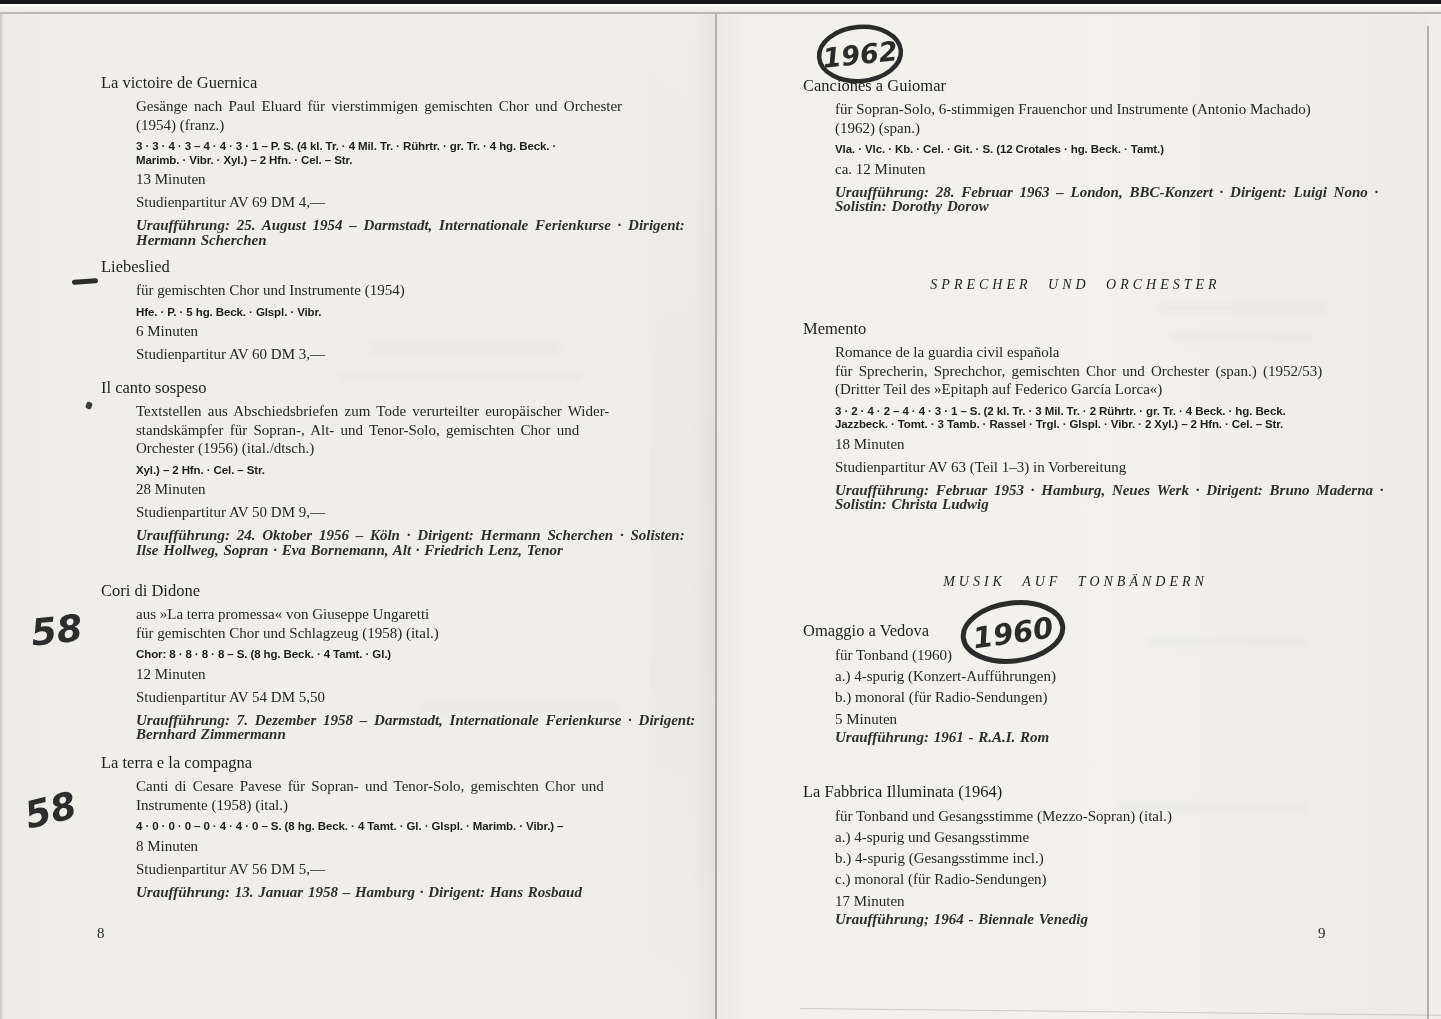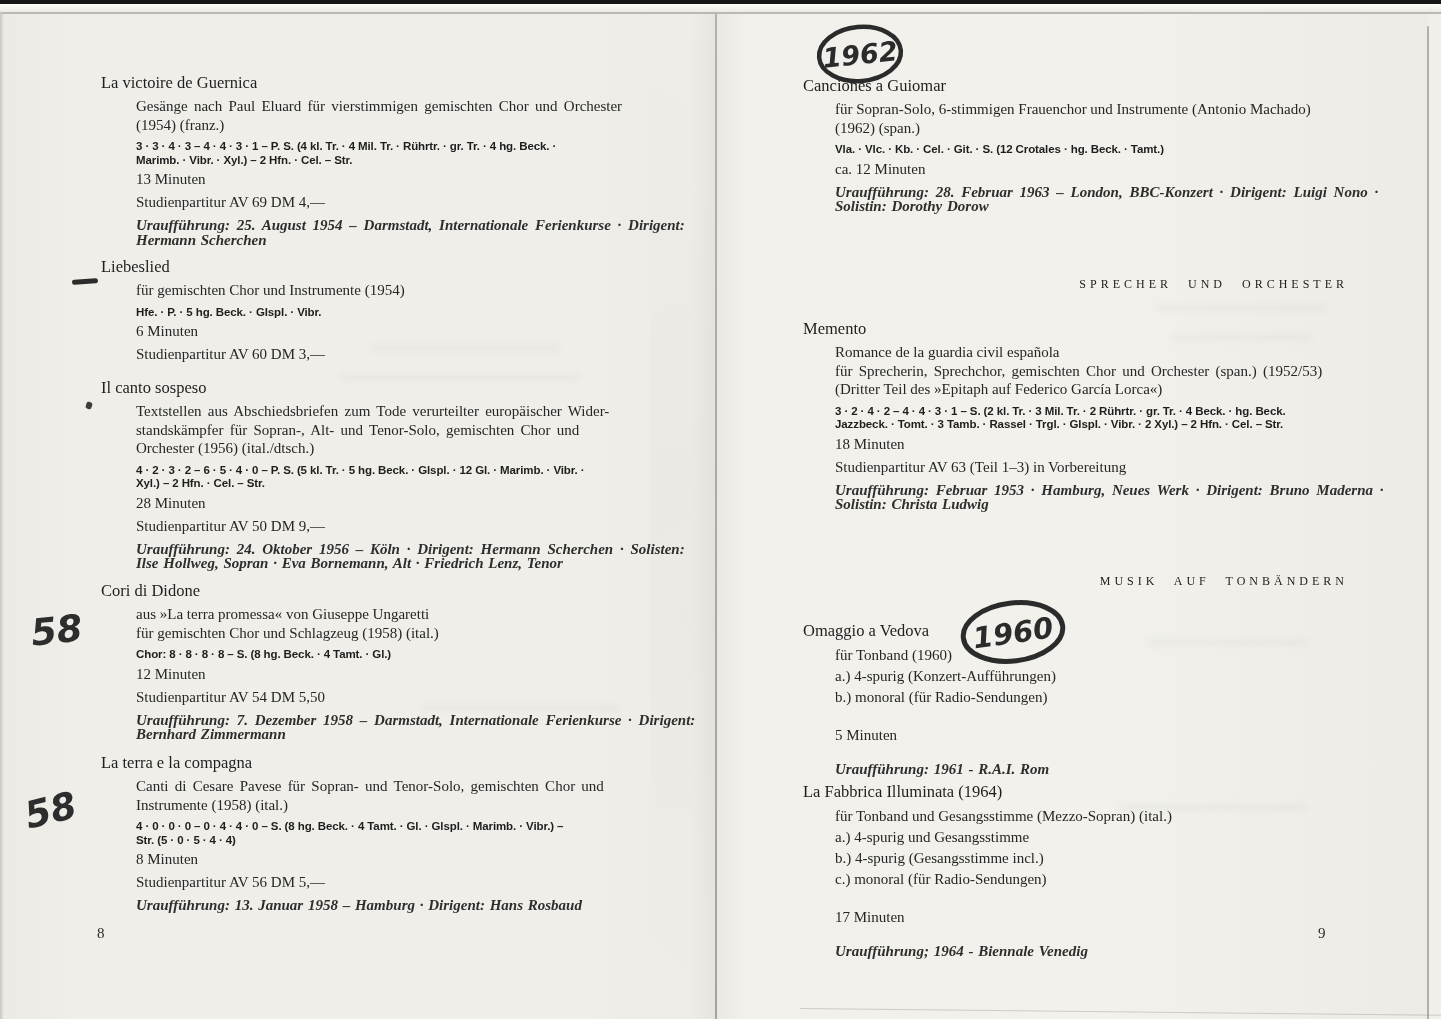--- a/index.html
+++ b/index.html
@@ -36,23 +36,23 @@
   .desc{font-size:15px;line-height:18.5px;white-space:nowrap;}
   .wide{word-spacing:2.5px;}
   .notation{font-family:"Liberation Sans","DejaVu Sans",sans-serif;font-weight:bold;font-size:11.5px;line-height:13.5px;letter-spacing:-0.1px;margin-top:6px;white-space:nowrap;color:#1e1e1e;}
   .notation+.notation{margin-top:0;}
   .duration{font-size:15px;line-height:19px;margin-top:3px;}
   .score{font-size:15px;line-height:19px;margin-top:4px;}
   .premiere{font-size:15px;line-height:12.5px;font-style:italic;font-weight:600;margin-top:7px;white-space:nowrap;word-spacing:1px;color:#2e2e2e;}
   .premiere+.premiere{margin-top:2px;}
   .pwide{word-spacing:3px;}
   .opt{font-size:15px;line-height:21px;white-space:nowrap;}
-  .tight{margin-top:18px;}
-
-  .section-heading{position:absolute;left:86px;width:545px;text-align:right;font-size:12px;letter-spacing:4px;word-spacing:9px;color:#222;}
+  .tight{margin-top:2px;}
+
+  .section-heading{position:absolute;left:86px;width:545px;text-align:center;font-size:14px;letter-spacing:4px;word-spacing:9px;color:#222;font-style:italic;}
 
   .pagenum{position:absolute;font-size:15px;color:#2a2a2a;}
 
   .hand{font-family:"DejaVu Sans",sans-serif;font-style:italic;font-weight:bold;color:#2d2d2d;}
   .margin-note{position:absolute;font-size:37px;line-height:38px;}
   .mn1{left:31px;top:598px;transform:rotate(-6deg);}
   .mn2{left:25px;top:778px;transform:rotate(-14deg);}
   .hand-dash{position:absolute;left:72px;top:265px;width:26px;height:5px;background:#2c2c2c;border-radius:3px;transform:rotate(-4deg);}
   .hand-dot{position:absolute;left:86px;top:388px;width:6px;height:7px;background:#3d3d3d;border-radius:2px;transform:rotate(18deg);}
   .circle-year{position:absolute;}
@@ -83,21 +83,20 @@
       <div class="notation ind">Hfe. · P. · 5 hg. Beck. · Glspl. · Vibr.</div>
       <div class="duration ind">6 Minuten</div>
       <div class="score ind">Studienpartitur AV 60 DM 3,—</div>
     </div>
 
     <div class="work" style="top:363px">
       <div class="title">Il canto sospeso</div>
       <div class="desc ind wide">Textstellen aus Abschiedsbriefen zum Tode verurteilter europäischer Wider-</div>
       <div class="desc ind wide">standskämpfer für Sopran-, Alt- und Tenor-Solo, gemischten Chor und</div>
       <div class="desc ind">Orchester (1956) (ital./dtsch.)</div>
-      <div class="notation ind">4 · 2 · 3 · 2 – 6 · 5 · 4 · 0 – P. S. (5 kl. Tr. · 5 hg. Beck. · Glspl. · 12 Gl. · Marimb. · Vibr. ·</div>
       <div class="notation ind">Xyl.) – 2 Hfn. · Cel. – Str.</div>
       <div class="duration ind">28 Minuten</div>
       <div class="score ind">Studienpartitur AV 50 DM 9,—</div>
       <div class="premiere ind pwide">Uraufführung: 24. Oktober 1956 – Köln · Dirigent: Hermann Scherchen · Solisten:</div>
       <div class="premiere ind">Ilse Hollweg, Sopran · Eva Bornemann, Alt · Friedrich Lenz, Tenor</div>
     </div>
 
     <div class="work" style="top:566px">
       <div class="title">Cori di Didone</div>
       <div class="desc ind">aus »La terra promessa« von Giuseppe Ungaretti</div>
@@ -107,21 +106,20 @@
       <div class="score ind">Studienpartitur AV 54 DM 5,50</div>
       <div class="premiere ind pwide">Uraufführung: 7. Dezember 1958 – Darmstadt, Internationale Ferienkurse · Dirigent:</div>
       <div class="premiere ind">Bernhard Zimmermann</div>
     </div>
 
     <div class="work" style="top:738px">
       <div class="title">La terra e la compagna</div>
       <div class="desc ind wide">Canti di Cesare Pavese für Sopran- und Tenor-Solo, gemischten Chor und</div>
       <div class="desc ind">Instrumente (1958) (ital.)</div>
       <div class="notation ind">4 · 0 · 0 · 0 – 0 · 4 · 4 · 0 – S. (8 hg. Beck. · 4 Tamt. · Gl. · Glspl. · Marimb. · Vibr.) –</div>
-      <div class="notation ind">Str. (5 · 0 · 5 · 4 · 4)</div>
       <div class="duration ind">8 Minuten</div>
       <div class="score ind">Studienpartitur AV 56 DM 5,—</div>
       <div class="premiere ind">Uraufführung: 13. Januar 1958 – Hamburg · Dirigent: Hans Rosbaud</div>
     </div>
 
     <div class="hand-dash"></div>
     <div class="hand-dot"></div>
     <div class="hand margin-note mn1">58</div>
     <div class="hand margin-note mn2">58</div>
 

